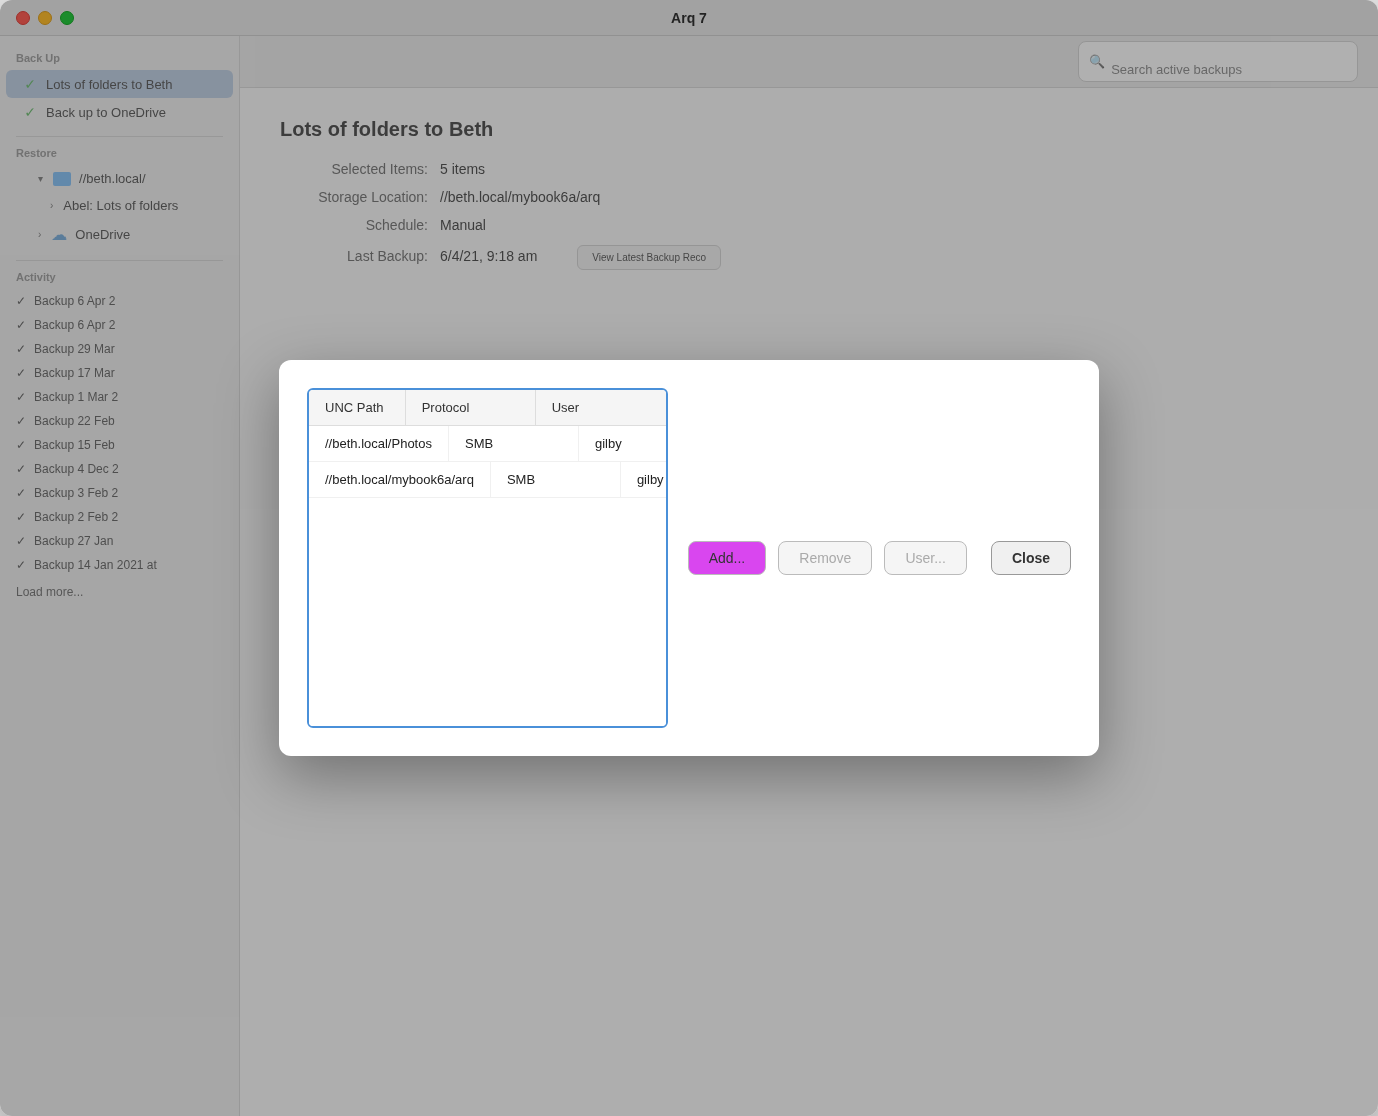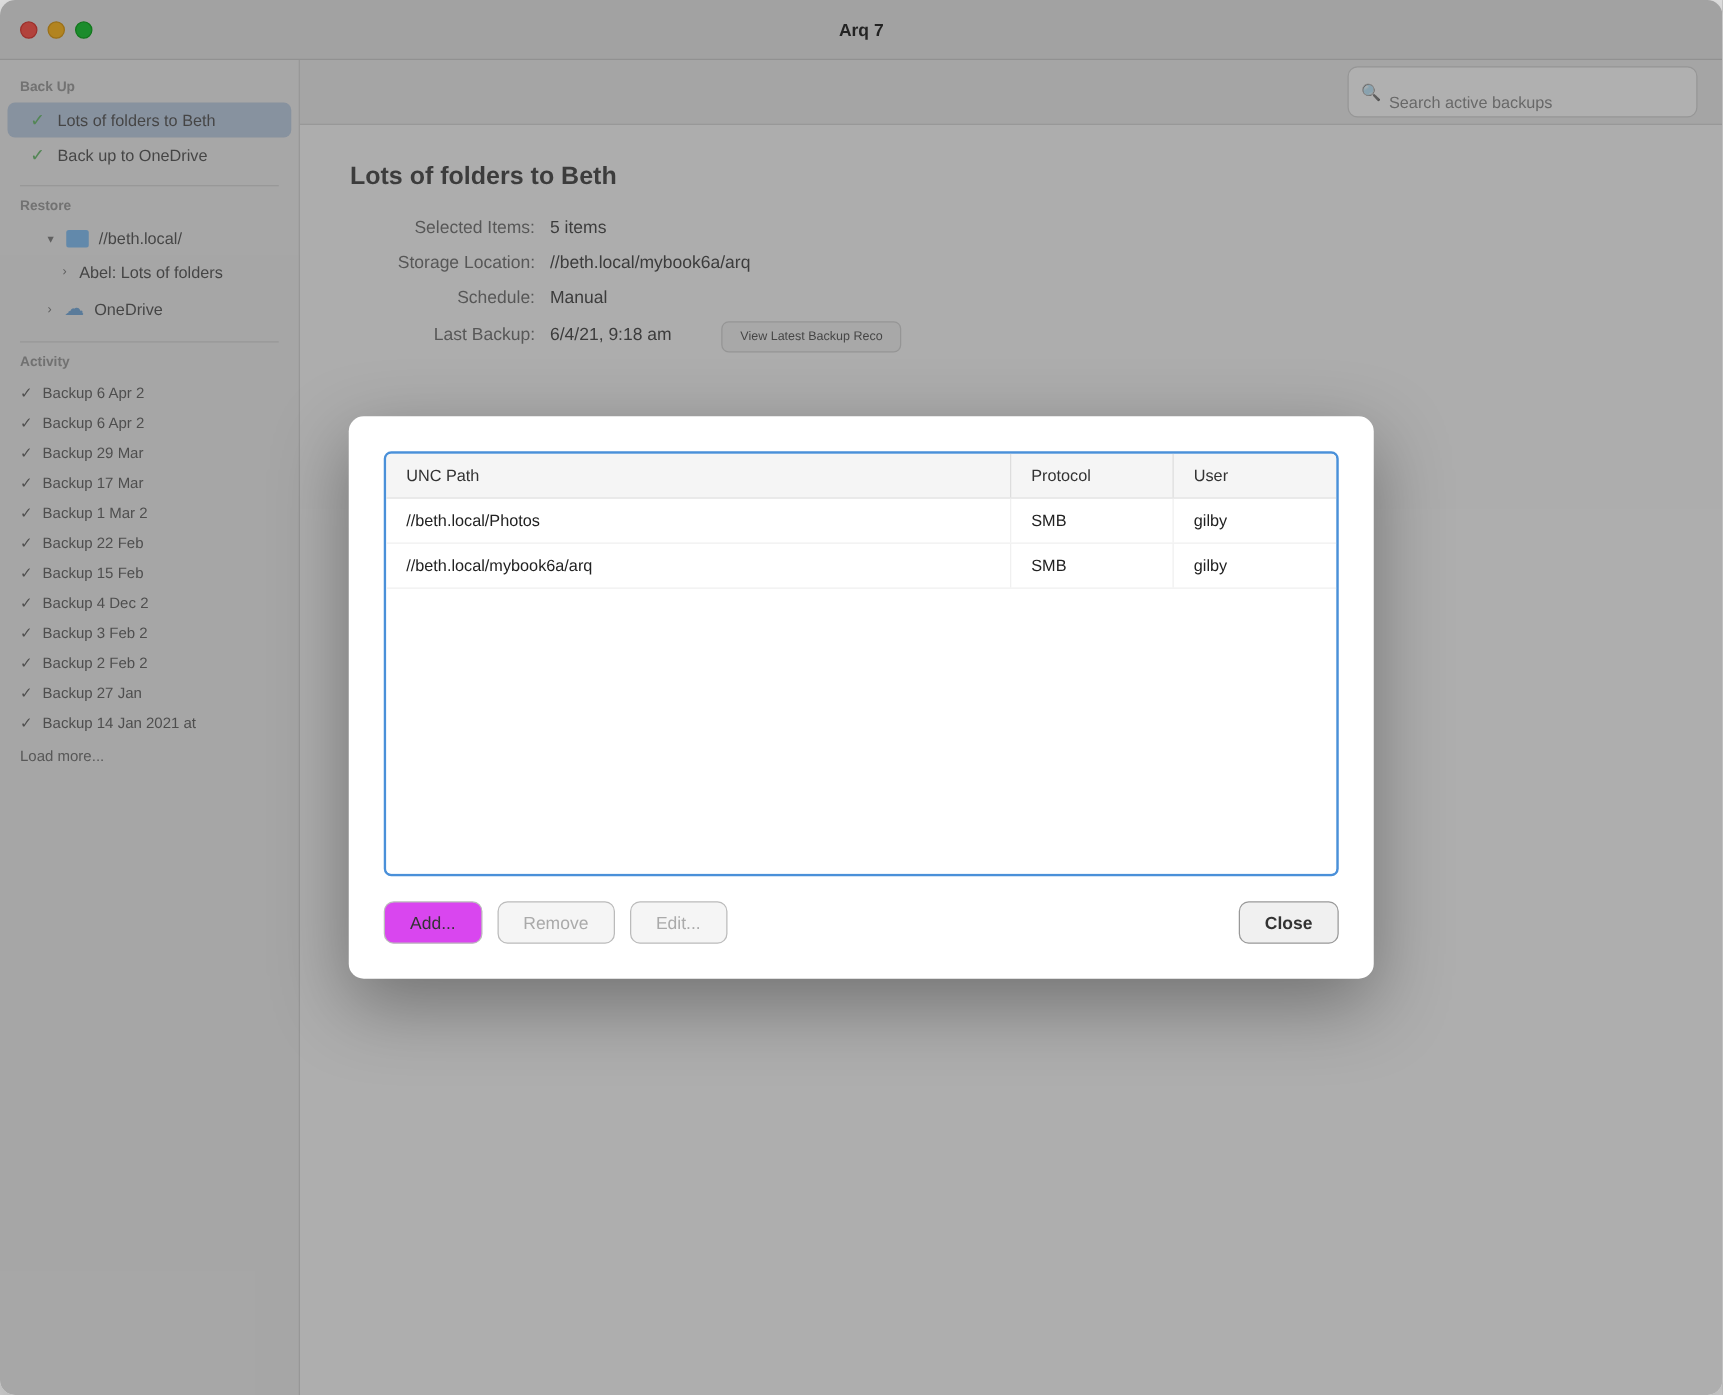--- a/index.html
+++ b/index.html
@@ -20,21 +20,21 @@
       border-radius: 12px;
       overflow: hidden;
       display: flex;
       flex-direction: column;
       position: relative;
       box-shadow: 0 20px 60px rgba(0,0,0,0.4);
     }
 
     
     .titlebar {
-      height: 48px;
+      height: 36px;
       background: #e8e8e8;
       display: flex;
       align-items: center;
       padding: 0 16px;
       border-bottom: 1px solid #d0d0d0;
       position: relative;
       flex-shrink: 0;
     }
     .window-buttons {
       display: flex;
@@ -237,21 +237,21 @@
 
     
     .modal {
       background: white;
       border-radius: 12px;
       width: 820px;
       box-shadow: 0 20px 60px rgba(0,0,0,0.35);
       overflow: hidden;
       padding: 28px;
       display: flex;
-      flex-direction: column;
+      flex-direction: row;
       gap: 20px;
     }
 
     
     .table-container {
       border: 2px solid #4a90d9;
       border-radius: 6px;
       overflow: hidden;
     }
     .table-header {
@@ -471,19 +471,19 @@
             <div class="td">//beth.local/mybook6a/arq</div>
             <div class="td">SMB</div>
             <div class="td">gilby</div>
           </div>
         </div>
       </div>
 
       <div class="modal-footer">
         <button class="modal-btn primary">Add...</button>
         <button class="modal-btn disabled">Remove</button>
-        <button class="modal-btn disabled">Edit...</button>
+        <button class="modal-btn disabled">User...</button>
         <div class="modal-btn-spacer"></div>
         <button class="modal-btn close-btn">Close</button>
       </div>
     </div>
   </div>
 </div>
 
 </body></html>

